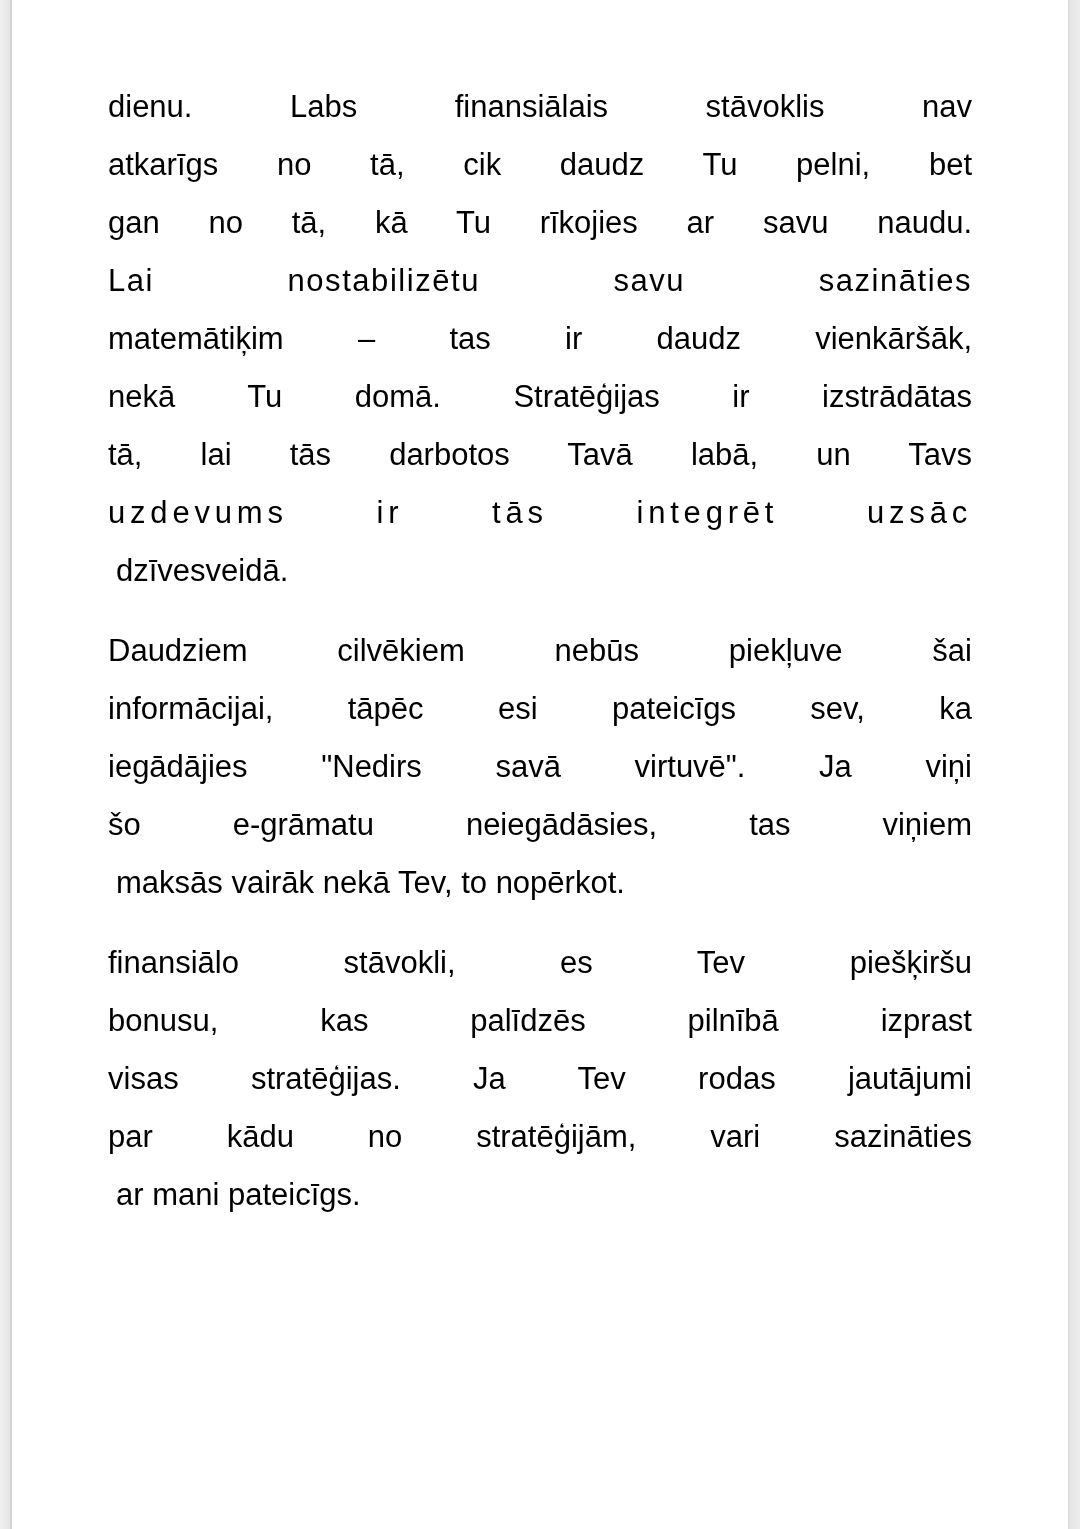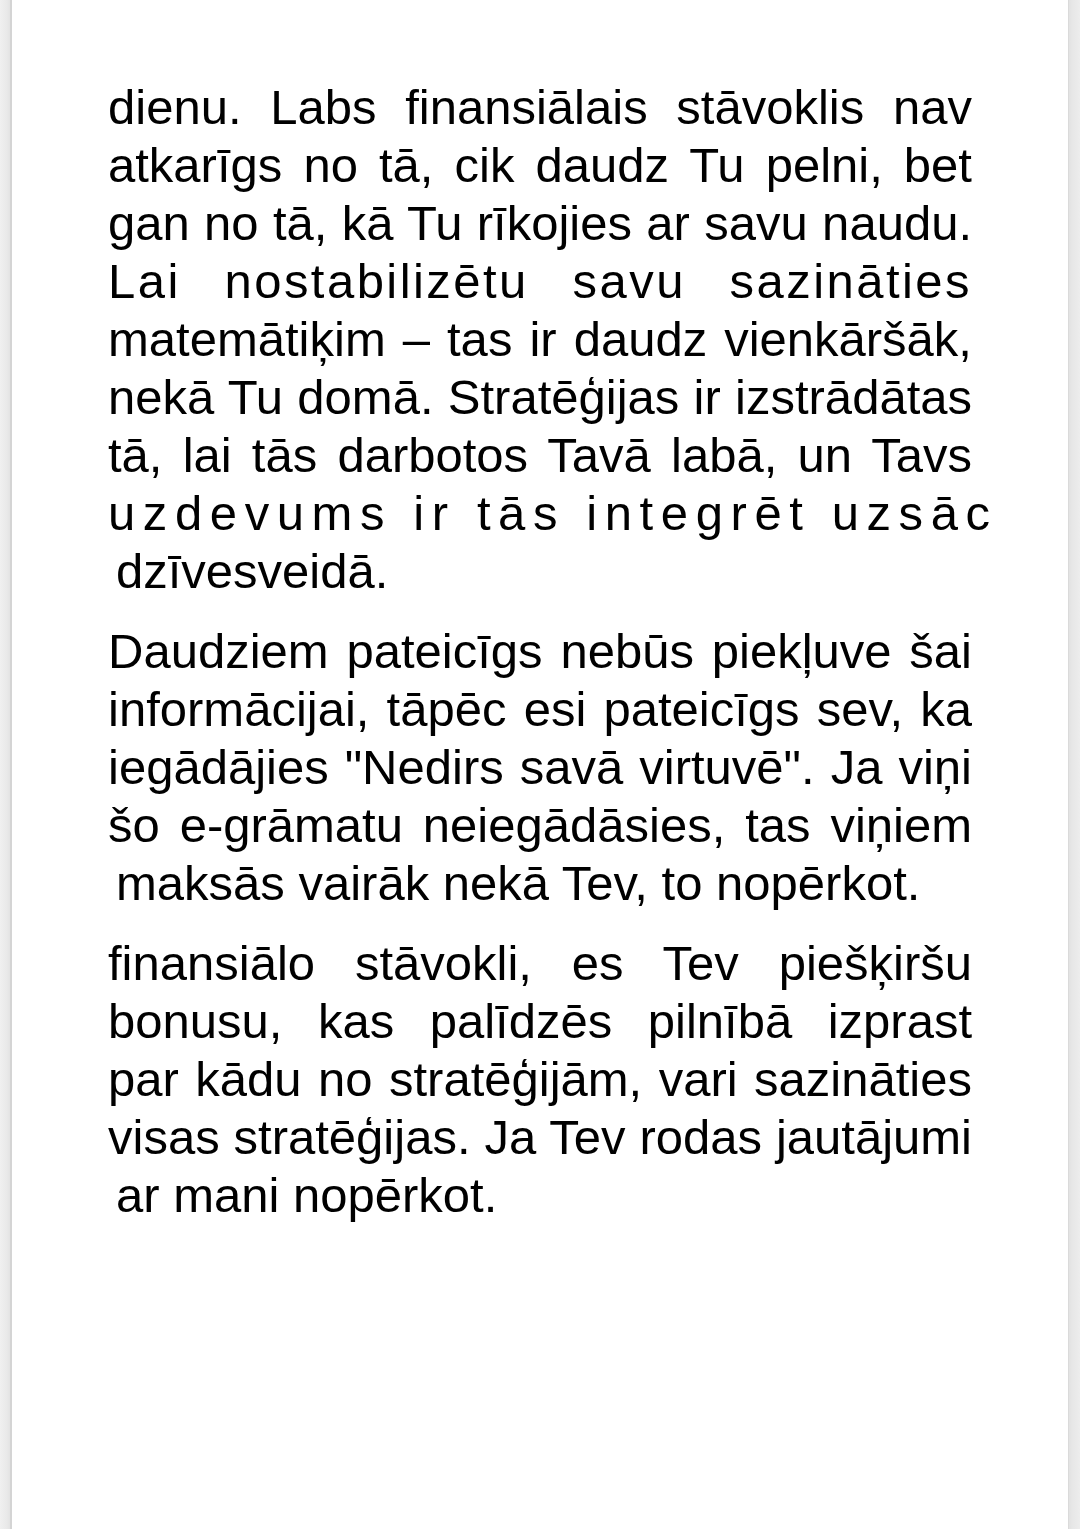--- a/index.html
+++ b/index.html
@@ -39,21 +39,21 @@
     right: 12px;
     top: 0;
     bottom: 0;
     background: #ffffff;
   }
   .text-block {
     position: absolute;
     left: 96px;   
     top: 78px;
     width: 864px;
-    font-size: 49px;
+    font-size: 31px;
     line-height: 58px;
     font-weight: 400;
   }
   .para {
     margin: 0 0 22px 0;
   }
   .line {
     text-align: justify;
     text-align-last: justify;
     white-space: nowrap;
@@ -80,30 +80,30 @@
       <div class="line">gan no tā, kā Tu rīkojies ar savu naudu.</div>
       <div class="line ls1">Lai nostabilizētu savu sazināties</div>
       <div class="line">matemātiķim – tas ir daudz vienkāršāk,</div>
       <div class="line">nekā Tu domā. Stratēģijas ir izstrādātas</div>
       <div class="line">tā, lai tās darbotos Tavā labā, un Tavs</div>
       <div class="line ls2">uzdevums ir tās integrēt uzsāc</div>
       <div class="line end">dzīvesveidā.</div>
     </div>
 
     <div class="para">
-      <div class="line">Daudziem pateicīgs nebūs piekļuve šai</div>
+      <div class="line">Daudziem cilvēkiem nebūs piekļuve šai</div>
       <div class="line">informācijai, tāpēc esi pateicīgs sev, ka</div>
       <div class="line">iegādājies "Nedirs savā virtuvē". Ja viņi</div>
       <div class="line">šo e-grāmatu neiegādāsies, tas viņiem</div>
       <div class="line end">maksās vairāk nekā Tev, to nopērkot.</div>
     </div>
 
     <div class="para">
       <div class="line">finansiālo stāvokli, es Tev piešķiršu</div>
       <div class="line">bonusu, kas palīdzēs pilnībā izprast</div>
+      <div class="line">visas stratēģijas. Ja Tev rodas jautājumi</div>
       <div class="line">par kādu no stratēģijām, vari sazināties</div>
-      <div class="line">visas stratēģijas. Ja Tev rodas jautājumi</div>
-      <div class="line end">ar mani nopērkot.</div>
+      <div class="line end">ar mani pateicīgs.</div>
     </div>
 
 
   </div>
 </main>
 
 </body></html>

